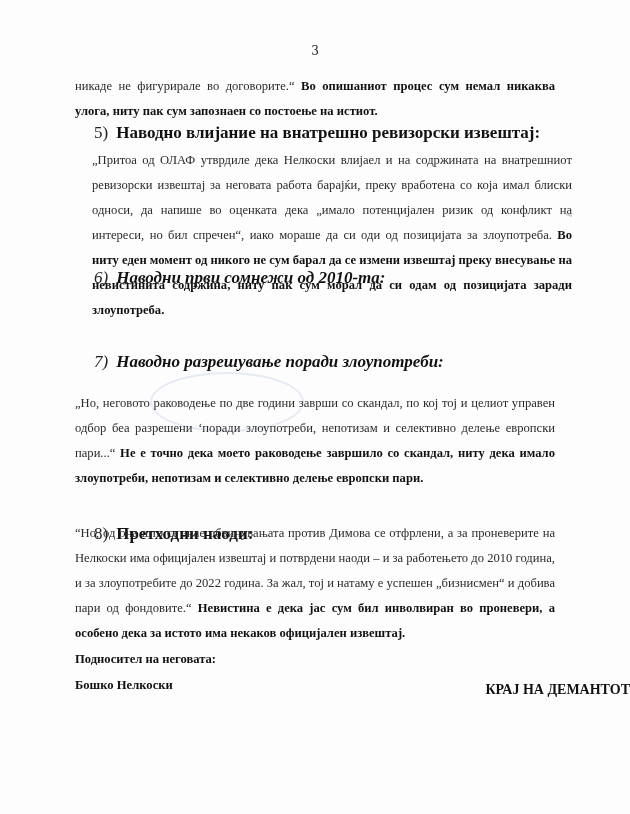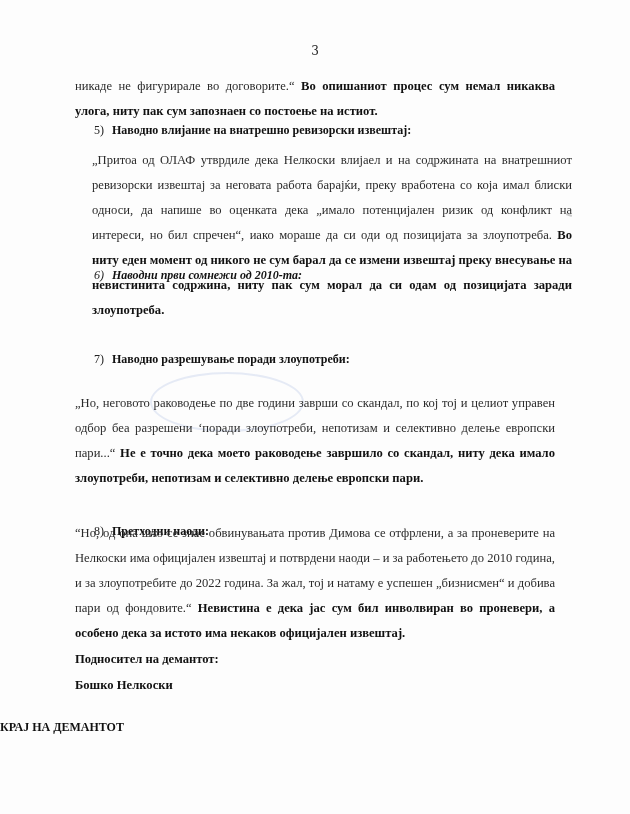--- a/index.html
+++ b/index.html
@@ -14,35 +14,35 @@
     font-size: 12px; color: #222;
   }
   .body-text {
     position: absolute; left: 75px; width: 480px;
     font-family: "Liberation Serif", "DejaVu Serif", serif;
     font-size: 12.6px; line-height: 25px; text-align: justify; color: #2b2b2b;
   }
   .body-text b { font-weight: bold; color: #111; }
   .heading {
     position: absolute; left: 94px; font-family: "Liberation Serif", serif;
-    font-size: 12px; font-weight: bold; color: #111;
+    font-size: 17px; font-weight: bold; color: #111;
   }
   .heading .num { font-weight: normal; margin-right: 8px; color: #222; }
   .stamp {
     position: absolute; left: 150px; top: 372px; width: 150px; height: 56px;
     border: 2px solid rgba(120,150,210,0.18); border-radius: 50%;
     pointer-events: none;
   }
   .signer {
     position: absolute; left: 75px; font-family: "Liberation Serif", serif;
     font-size: 12.6px; font-weight: bold; color: #111;
   }
   .end-label {
-    position: absolute; top: 720px; left: 0; width: 100%; text-align: left;
-    font-family: "Liberation Serif", serif; font-size: 12px; font-weight: bold; color: #111;
+    position: absolute; top: 682px; left: 0; width: 100%; text-align: right;
+    font-family: "Liberation Serif", serif; font-size: 14px; font-weight: bold; color: #111;
   }
   .scan-mark { position: absolute; left: 566px; top: 214px; width: 6px; height: 2px; background: #ccc; transform: rotate(20deg); }
 </style>
 </head>
 <body>
 
 <div class="page">
 
   <div class="page-number">3</div>
 
@@ -55,32 +55,32 @@
   </div>
   <div class="body-text" style="top:148px;margin-left:17px;">
     <span>„Притоа од ОЛАФ утврдиле дека Нелкоски влијаел и на содржината на внатрешниот ревизорски извештај за неговата работа барајќи, преку вработена со која имал блиски односи, да напише во оценката дека „имало потенцијален ризик од конфликт на интереси, но бил спречен“, иако мораше да си оди од позицијата за злоупотреба. </span><b>Во ниту еден момент од никого не сум барал да се измени извештај преку внесување на невистинита содржина, ниту пак сум морал да си одам од позицијата заради злоупотреба.</b>
   </div>
   <div class="scan-mark"></div>
 
   <div class="heading" style="top:268px;font-style:italic;">
     <span class="num">6)</span><span>Наводни први сомнежи од 2010-та:</span>
   </div>
 
-  <div class="heading" style="top:352px;">
+  <div class="heading" style="top:352px;font-style:italic;">
     <span class="num">7)</span><span>Наводно разрешување поради злоупотреби:</span>
   </div>
   <div class="stamp"></div>
   <div class="body-text" style="top:391px;">
     <span>„Но, неговото раководење по две години заврши со скандал, по кој тој и целиот управен одбор беа разрешени ‘поради злоупотреби, непотизам и селективно делење европски пари...“ </span><b>Не е точно дека моето раководење завршило со скандал, ниту дека имало злоупотреби, непотизам и селективно делење европски пари.</b>
   </div>
 
   <div class="heading" style="top:524px;">
     <span class="num">8)</span><span>Претходни наоди:</span>
   </div>
   <div class="body-text" style="top:521px;">
     <span>“Но, од она што се знае обвинувањата против Димова се отфрлени, а за проневерите на Нелкоски има официјален извештај и потврдени наоди – и за работењето до 2010 година, и за злоупотребите до 2022 година. За жал, тој и натаму е успешен „бизнисмен“ и добива пари од фондовите.“ </span><b>Невистина е дека јас сум бил инволвиран во проневери, а особено дека за истото има некаков официјален извештај.</b>
   </div>
 
-  <div class="signer" style="top:652px;">Подносител на демантот:</div>
+  <div class="signer" style="top:652px;">Подносител на неговата:</div>
   <div class="signer" style="top:678px;">Бошко Нелкоски</div>
 
   <div class="end-label">КРАЈ НА ДЕМАНТОТ</div>
 </div>
 
 </body></html>

